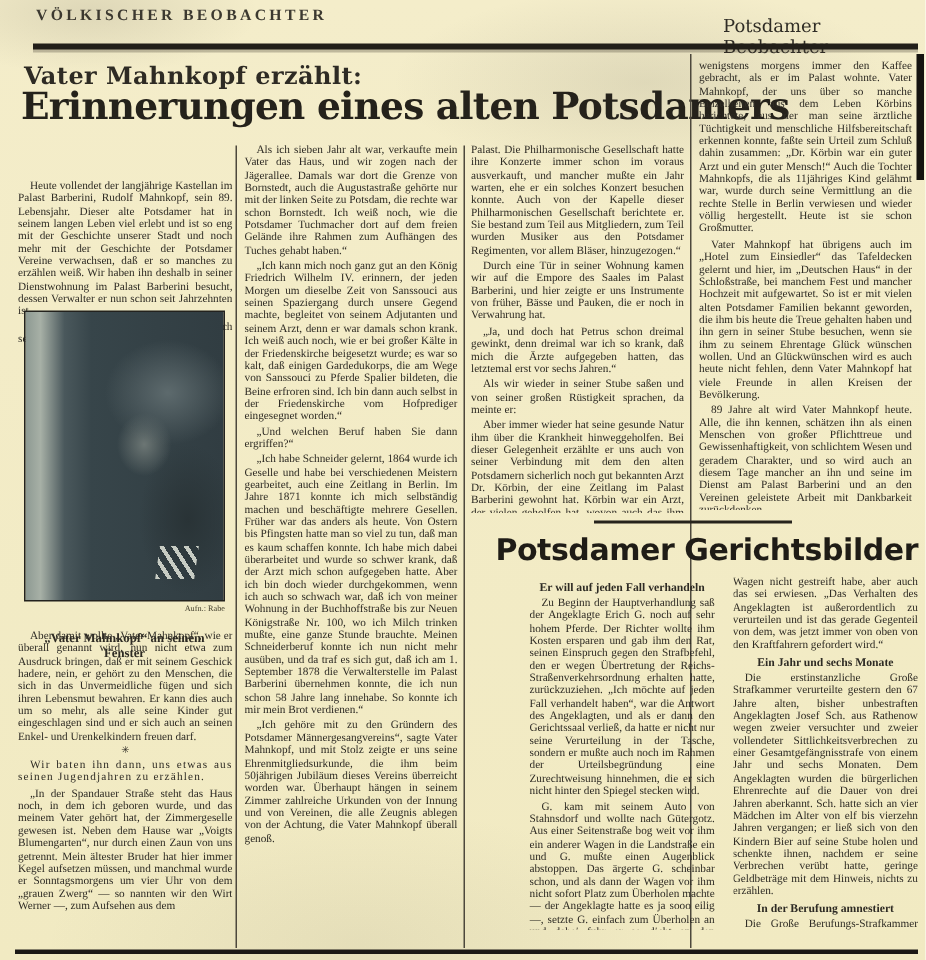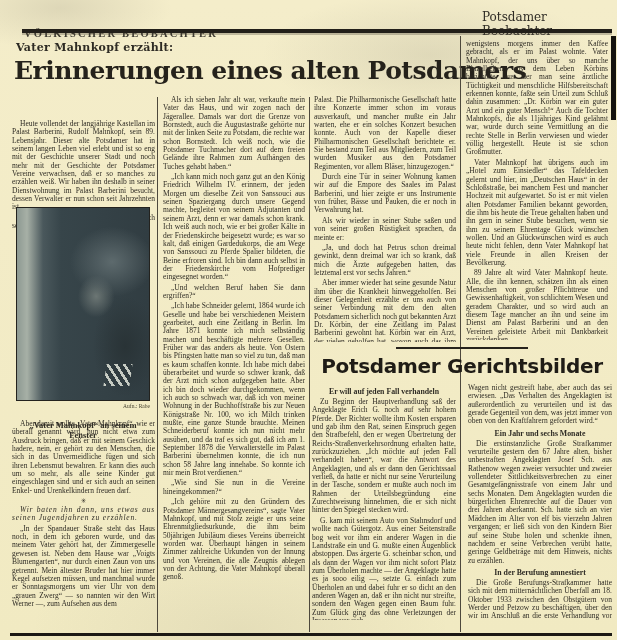--- a/index.html
+++ b/index.html
@@ -6,34 +6,34 @@
   .page{
     position:relative;width:617px;height:640px;overflow:hidden;
     background:
       radial-gradient(240px 90px at 430px 55px, rgba(115,112,100,.16), transparent 70%),
       radial-gradient(300px 130px at 240px 630px, rgba(120,115,100,.10), transparent 70%),
       radial-gradient(160px 60px at 60px 8px, rgba(120,115,100,.18), transparent 70%),
       linear-gradient(#f4edca,#f1eac2);
     color:#2e2b24;
     font-family:"Liberation Serif",serif;
   }
-  .masthead-left{position:absolute;left:24px;top:28px;font-family:"Liberation Serif",serif;
+  .masthead-left{position:absolute;left:24px;top:5px;font-family:"Liberation Serif",serif;
     font-weight:600;font-size:10.5px;letter-spacing:2.2px;color:#3c3930;}
   .masthead-right{position:absolute;left:482px;top:10px;font-family:"DejaVu Serif",serif;
     font-weight:normal;font-size:12px;color:#2f2c25;}
   .top-rule{position:absolute;left:22px;top:29px;width:590px;height:4px;background:#221f19;
     box-shadow:0 2px 0 rgba(70,64,50,.30);}
   .kicker{position:absolute;left:16px;top:41px;font-family:"DejaVu Serif",serif;
-    font-weight:bold;font-size:11px;letter-spacing:.3px;}
+    font-weight:bold;font-size:16px;letter-spacing:.3px;}
   .headline{position:absolute;left:14px;top:56px;width:448px;font-family:"DejaVu Serif",serif;
     font-weight:bold;font-size:25px;letter-spacing:-0.5px;white-space:nowrap;color:#25221b;}
   .bt{font-size:7.5px;line-height:8.35px;text-align:justify;}
   .bt p{margin:0 0 2px 0;}
   .bt p.ind{text-indent:8px;}
-  .bt p.spaced{letter-spacing:.8px;font-style:italic;}
+  .bt p.spaced{letter-spacing:.8px;}
   .colbox{position:absolute;overflow:hidden;}
   .col1-top{left:12px;top:96px;width:143px;height:111px;margin-top:24px;}
   .col1-bottom{left:12px;top:420px;width:143px;height:212px;}
   .col2{left:163px;top:96px;width:142px;height:536px;}
   .col3{left:314px;top:96px;width:142px;height:246px;}
   .col4{left:466px;top:40px;width:142px;height:300px;}
   .sep-star{text-align:center;font-size:6.5px;line-height:8px;margin:1px 0;}
   .vsep{position:absolute;width:1px;background:#4d483c;}
   .sep1{left:157px;top:97px;height:535px;}
   .sep2{left:309px;top:97px;height:535px;}
@@ -47,23 +47,23 @@
       radial-gradient(26px 30px at 60% 46%, #6c7674, rgba(0,0,0,0) 70%),
       linear-gradient(90deg,#8d9992 0px,#a7b0a6 10px,#4a585c 26px,#37454a 44px,#313d42 100%);
     position:relative;}
   .photo .stripes{position:absolute;right:18px;bottom:14px;width:26px;height:22px;
     background:repeating-linear-gradient(52deg,#d8dcd2 0 2.5px,rgba(0,0,0,0) 2.5px 6.5px);
     transform:skewX(-8deg);opacity:.9;}
   .credit{text-align:right;font-size:5.5px;line-height:6px;margin-top:2px;color:#45412f;}
   .caption{text-align:center;font-weight:bold;font-size:8.5px;line-height:10px;margin-top:11px;}
   .court{position:absolute;left:312px;top:345px;width:300px;}
   .court-rule{width:132px;height:2px;background:#26231c;margin:2px auto 5px auto;}
-  .court-headline{text-align:center;font-family:"DejaVu Sans",sans-serif;font-weight:bold;
+  .court-headline{text-align:right;font-family:"DejaVu Sans",sans-serif;font-weight:bold;
     font-size:20px;letter-spacing:-0.3px;color:#1f1c16;margin:0 0 6px 0;}
-  .court-cols{display:flex;gap:12px;}
+  .court-cols{display:flex;gap:12px;margin-left:41px;}
   .court-col{width:144px;height:236px;overflow:hidden;}
   .subhead{text-align:center;font-weight:bold;font-size:7.8px;line-height:9px;margin:3px 0 2px 0;}
   .bottom-rule{position:absolute;left:10px;top:633px;width:602px;height:3px;background:#1c1914;}
 </style>
 </head>
 <body>
 
 <div class="page">
 
   <div class="masthead-left">VÖLKISCHER BEOBACHTER</div>
@@ -96,30 +96,29 @@
     <div class="sep-star">✳</div>
     <p class="ind spaced">Wir baten ihn dann, uns etwas aus seinen Jugendjahren zu erzählen.</p>
     <p class="ind">„In der Spandauer Straße steht das Haus noch, in dem ich geboren wurde, und das meinem Vater gehört hat, der Zimmergeselle gewesen ist. Neben dem Hause war „Voigts Blumengarten“, nur durch einen Zaun von uns getrennt. Mein ältester Bruder hat hier immer Kegel aufsetzen müssen, und manchmal wurde er Sonntagsmorgens um vier Uhr von dem „grauen Zwerg“ — so nannten wir den Wirt Werner —, zum Aufsehen aus dem</p>
   </div>
 
   <div class="colbox col2 bt">
     <p class="ind">Als ich sieben Jahr alt war, verkaufte mein Vater das Haus, und wir zogen nach der Jägerallee. Damals war dort die Grenze von Bornstedt, auch die Augustastraße gehörte nur mit der linken Seite zu Potsdam, die rechte war schon Bornstedt. Ich weiß noch, wie die Potsdamer Tuchmacher dort auf dem freien Gelände ihre Rahmen zum Aufhängen des Tuches gehabt haben.“</p>
     <p class="ind">„Ich kann mich noch ganz gut an den König Friedrich Wilhelm IV. erinnern, der jeden Morgen um dieselbe Zeit von Sanssouci aus seinen Spaziergang durch unsere Gegend machte, begleitet von seinem Adjutanten und seinem Arzt, denn er war damals schon krank. Ich weiß auch noch, wie er bei großer Kälte in der Friedenskirche beigesetzt wurde; es war so kalt, daß einigen Gardedukorps, die am Wege von Sanssouci zu Pferde Spalier bildeten, die Beine erfroren sind. Ich bin dann auch selbst in der Friedenskirche vom Hofprediger eingesegnet worden.“</p>
     <p class="ind">„Und welchen Beruf haben Sie dann ergriffen?“</p>
     <p class="ind">„Ich habe Schneider gelernt, 1864 wurde ich Geselle und habe bei verschiedenen Meistern gearbeitet, auch eine Zeitlang in Berlin. Im Jahre 1871 konnte ich mich selbständig machen und beschäftigte mehrere Gesellen. Früher war das anders als heute. Von Ostern bis Pfingsten hatte man so viel zu tun, daß man es kaum schaffen konnte. Ich habe mich dabei überarbeitet und wurde so schwer krank, daß der Arzt mich schon aufgegeben hatte. Aber ich bin doch wieder durchgekommen, wenn ich auch so schwach war, daß ich von meiner Wohnung in der Buchhoffstraße bis zur Neuen Königstraße Nr. 100, wo ich Milch trinken mußte, eine ganze Stunde brauchte. Meinen Schneiderberuf konnte ich nun nicht mehr ausüben, und da traf es sich gut, daß ich am 1. September 1878 die Verwalterstelle im Palast Barberini übernehmen konnte, die ich nun schon 58 Jahre lang innehabe. So konnte ich mir mein Brot verdienen.“</p>
-    <p class="ind">„Wie sind Sie nun in die Vereine hineingekommen?“</p>
     <p class="ind">„Ich gehöre mit zu den Gründern des Potsdamer Männergesangvereins“, sagte Vater Mahnkopf, und mit Stolz zeigte er uns seine Ehrenmitgliedsurkunde, die ihm beim 50jährigen Jubiläum dieses Vereins überreicht worden war. Überhaupt hängen in seinem Zimmer zahlreiche Urkunden von der Innung und von Vereinen, die alle Zeugnis ablegen von der Achtung, die Vater Mahnkopf überall genoß.</p>
 
   </div>
 
   <div class="colbox col3 bt">
     <p>Palast. Die Philharmonische Gesellschaft hatte ihre Konzerte immer schon im voraus ausverkauft, und mancher mußte ein Jahr warten, ehe er ein solches Konzert besuchen konnte. Auch von der Kapelle dieser Philharmonischen Gesellschaft berichtete er. Sie bestand zum Teil aus Mitgliedern, zum Teil wurden Musiker aus den Potsdamer Regimenten, vor allem Bläser, hinzugezogen.“</p>
     <p class="ind">Durch eine Tür in seiner Wohnung kamen wir auf die Empore des Saales im Palast Barberini, und hier zeigte er uns Instrumente von früher, Bässe und Pauken, die er noch in Verwahrung hat.</p>
+    <p class="ind">„Ja, und doch hat Petrus schon dreimal gewinkt, denn dreimal war ich so krank, daß mich die Ärzte aufgegeben hatten, das letztemal erst vor sechs Jahren.“</p>
     <p class="ind">Als wir wieder in seiner Stube saßen und von seiner großen Rüstigkeit sprachen, da meinte er:</p>
-    <p class="ind">„Ja, und doch hat Petrus schon dreimal gewinkt, denn dreimal war ich so krank, daß mich die Ärzte aufgegeben hatten, das letztemal erst vor sechs Jahren.“</p>
     <p class="ind">Aber immer wieder hat seine gesunde Natur ihm über die Krankheit hinweggeholfen. Bei dieser Gelegenheit erzählte er uns auch von seiner Verbindung mit dem den alten Potsdamern sicherlich noch gut bekannten Arzt Dr. Körbin, der eine Zeitlang im Palast Barberini gewohnt hat. Körbin war ein Arzt, der vielen geholfen hat, wovon auch das ihm von der Ärzteschaft und auch von seinen Patienten errichtete Grabmal auf dem Neuen Friedhof Zeugnis ablegt. Aber er war eine Bohemiennatur, die keine Ordnung und kein geregeltes Leben kannte, und so hat Frau Mahnkopf ihm</p>
   </div>
 
   <div class="colbox col4 bt">
     <p>wenigstens morgens immer den Kaffee gebracht, als er im Palast wohnte. Vater Mahnkopf, der uns über so manche Einzelheiten aus dem Leben Körbins berichtete, aus der man seine ärztliche Tüchtigkeit und menschliche Hilfsbereitschaft erkennen konnte, faßte sein Urteil zum Schluß dahin zusammen: „Dr. Körbin war ein guter Arzt und ein guter Mensch!“ Auch die Tochter Mahnkopfs, die als 11jähriges Kind gelähmt war, wurde durch seine Vermittlung an die rechte Stelle in Berlin verwiesen und wieder völlig hergestellt. Heute ist sie schon Großmutter.</p>
     <p class="ind">Vater Mahnkopf hat übrigens auch im „Hotel zum Einsiedler“ das Tafeldecken gelernt und hier, im „Deutschen Haus“ in der Schloßstraße, bei manchem Fest und mancher Hochzeit mit aufgewartet. So ist er mit vielen alten Potsdamer Familien bekannt geworden, die ihm bis heute die Treue gehalten haben und ihn gern in seiner Stube besuchen, wenn sie ihm zu seinem Ehrentage Glück wünschen wollen. Und an Glückwünschen wird es auch heute nicht fehlen, denn Vater Mahnkopf hat viele Freunde in allen Kreisen der Bevölkerung.</p>
     <p class="ind">89 Jahre alt wird Vater Mahnkopf heute. Alle, die ihn kennen, schätzen ihn als einen Menschen von großer Pflichttreue und Gewissenhaftigkeit, von schlichtem Wesen und geradem Charakter, und so wird auch an diesem Tage mancher an ihn und seine im Dienst am Palast Barberini und an den Vereinen geleistete Arbeit mit Dankbarkeit zurückdenken.</p>
   </div>
 
   <div class="court">

